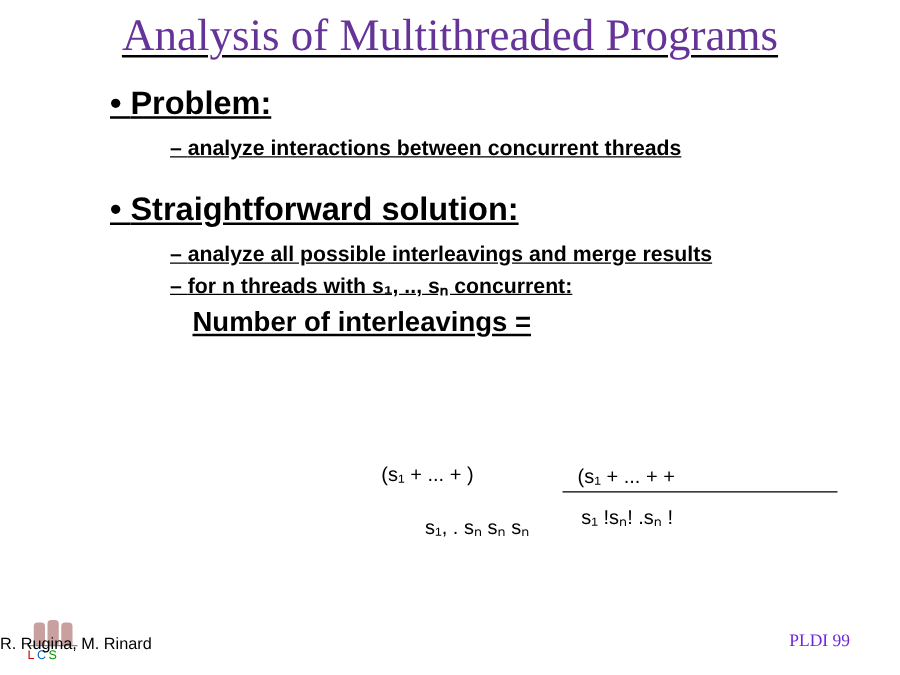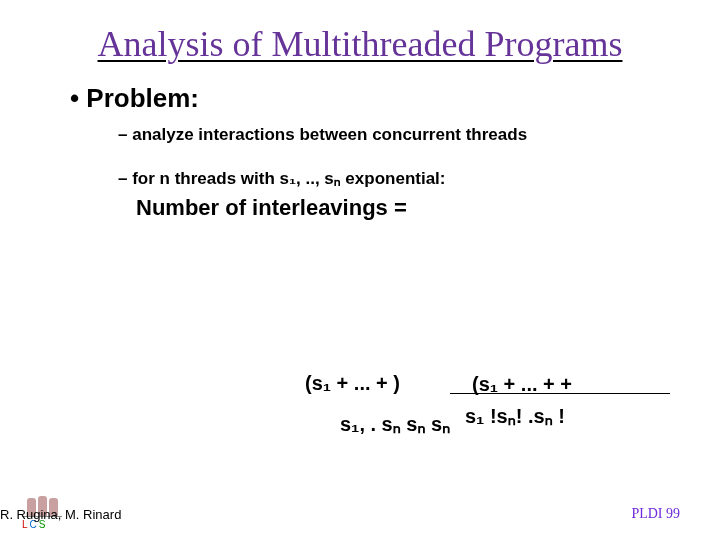--- a/index.html
+++ b/index.html
@@ -13,25 +13,26 @@
   }
   .title {
     color: #663399;
     font-size: 36px;
     font-family: "Times New Roman", Times, serif;
     text-align: center;
     text-decoration: underline;
     text-decoration-color: #000;
     text-decoration-thickness: 2px;
     text-underline-offset: 4px;
-    padding-top: 24px;
+    padding-top: 8px;
     line-height: 1.15;
   }
   .content {
-    padding: 18px 50px 0 62px;
+    padding: 18px 50px 0 80px;
+    text-decoration: underline;
   }
   .bullet1 {
     font-size: 26px;
     font-weight: bold;
     color: #000;
     margin-bottom: 10px;
     margin-left: 8px;
   }
   .bullet1::before {
     content: "• ";
@@ -51,28 +52,28 @@
   }
   .spacer { height: 18px; }
   .interleavings {
     font-size: 22px;
     font-weight: bold;
     margin-left: 74px;
     margin-top: 6px;
   }
   .formula-overlay {
     position: absolute;
-    font-size: 20px;
-    font-weight: bold;
+    font-size: 16px;
+    font-weight: normal;
     color: #000;
     white-space: nowrap;
     text-align: right;
   }
   .f1 { left: 305px; top: 372px; }
-  .f2 { left: 472px; top: 373px; }
+  .f2 { left: 462px; top: 373px; }
   .f3 { left: 340px; top: 395px; margin-top: 15px; }
   .f4 { left: 465px; top: 402px; }
   .frac {
     position: absolute;
     left: 450px;
     top: 393px;
     width: 220px;
     border-top: 1.5px solid #000;
   }
   .footer {
@@ -133,21 +134,23 @@
 <body>
 
 <div class="title">Analysis of Multithreaded Programs</div>
 
 <div class="content">
   <div class="bullet1">Problem:</div>
   <div class="bullet2">analyze interactions between concurrent threads</div>
 
   <div class="spacer"></div>
 
-  <div class="bullet2">for n threads with s₁, .., sₙ exponential:</div>
+  <div class="bullet1">Straightforward solution:</div>
+  <div class="bullet2">analyze all possible interleavings and merge results</div>
+  <div class="bullet2">for n threads with s₁, .., sₙ concurrent:</div>
 
   <div class="interleavings">Number of interleavings  =</div>
 </div>
 
 <div class="formula-overlay f1">(s₁ + ... + )</div>
 <div class="formula-overlay f2">(s₁ + ... +  +</div>
 <div class="frac"></div>
 <div class="formula-overlay f3">s₁, .  sₙ sₙ sₙ</div>
 <div class="formula-overlay f4">s₁ !sₙ! .sₙ !</div>
 

